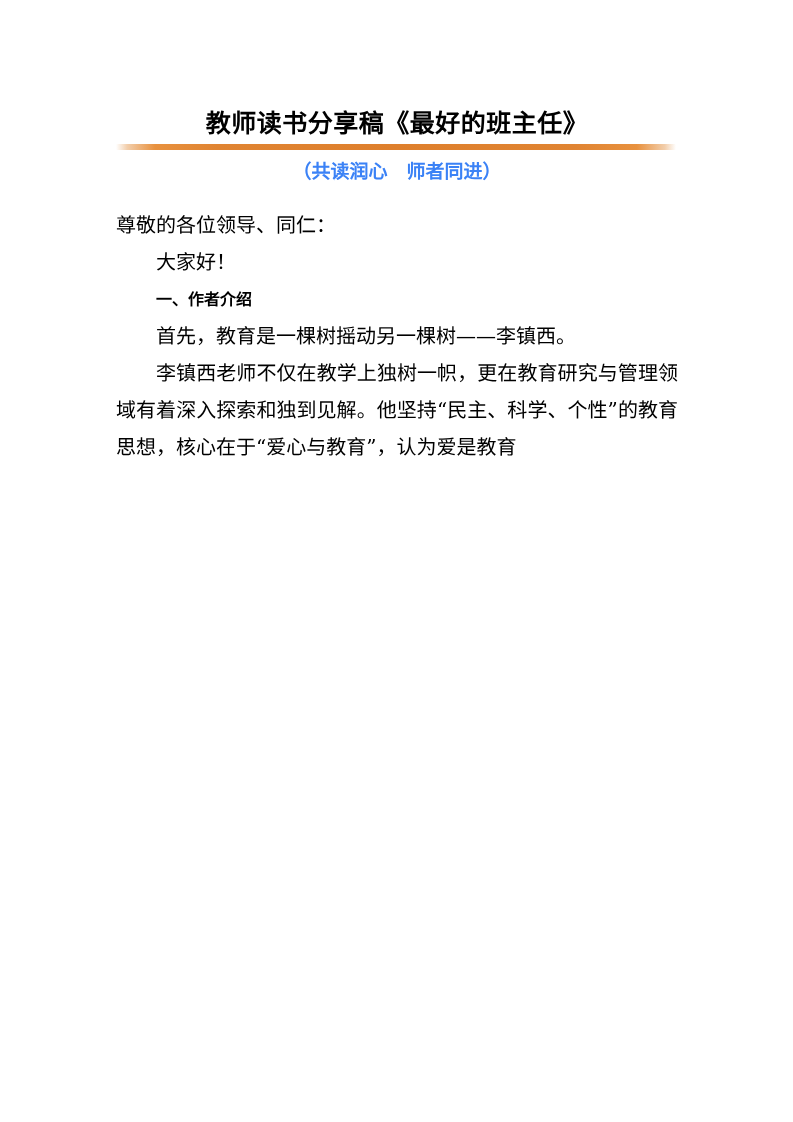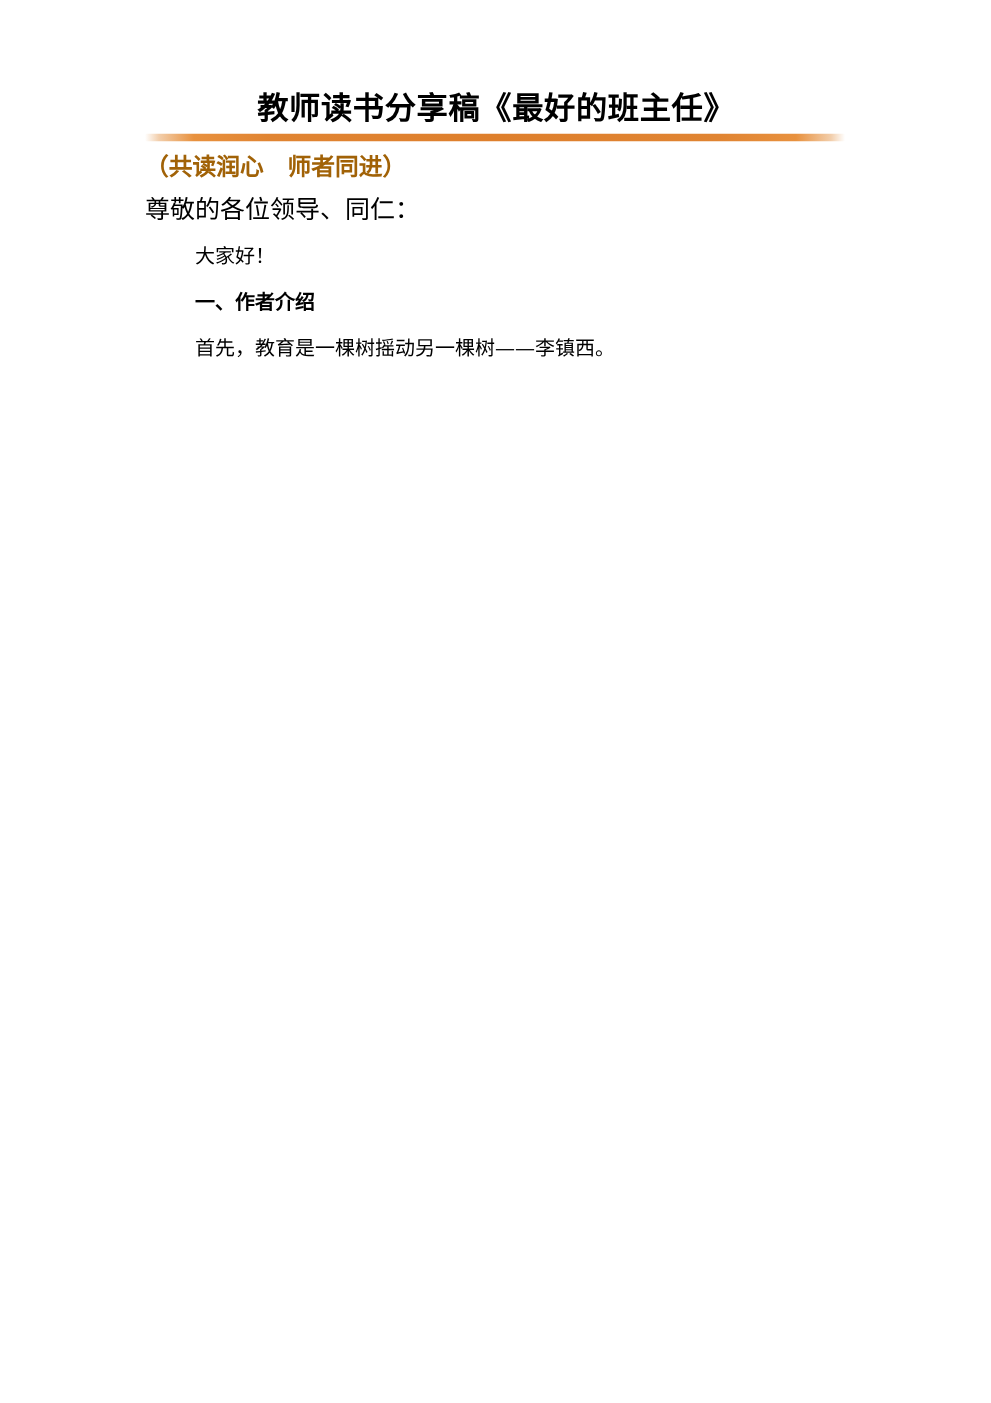--- a/index.html
+++ b/index.html
@@ -25,21 +25,21 @@
 
   .content {
     position: absolute;
     left: 116px;
     top: 0;
     width: 562px;
   }
 
   
   .title-block {
-    padding-top: 71px;
+    padding-top: 108px;
   }
   .doc-title {
     margin: 0;
     text-align: center;
     font-family: "DejaVu Serif", "Liberation Serif", serif;
     font-size: 25px;
     font-weight: 700;
     line-height: 32px;
     letter-spacing: 0.5px;
     color: #000000;
@@ -58,42 +58,42 @@
         #e08432 18%,
         #de7f2c 50%,
         #e08432 82%,
         #e8913e 93%,
         #f2ceab 98%,
         #ffffff 100%);
   }
 
   .doc-subtitle {
     margin: 6px 0 0 0;
-    text-align: left;
+    text-align: center;
     font-family: "DejaVu Serif", "Liberation Serif", serif;
     font-size: 19px;
     font-weight: 700;
     line-height: 30px;
-    color: #a16207;
+    color: #3b82f6;
     white-space: pre;
   }
 
   
   .body-block {
-    margin-top: 0;
+    margin-top: 21px;
     font-size: 20px;
     line-height: 37px;
     text-align: justify;
     text-justify: inter-ideograph;
   }
 
   p.para {
     margin: 0;
     text-indent: 40px;
-    font-size: 16px;
+    font-size: 20px;
     line-height: 37px;
     text-align: justify;
     text-justify: inter-ideograph;
     word-break: break-all;
   }
 
   p.salutation {
     margin: 0;
     text-indent: 0;
     font-size: 20px;
@@ -135,16 +135,17 @@
       <p class="salutation">尊敬的各位领导、同仁：</p>
 
       <p class="para">大家好！</p>
 
 
       <h2 class="section-heading">一、作者介绍</h2>
 
       <p class="para">首先，教育是一棵树摇动另一棵树——李镇西。</p>
 
 
+      <p class="para">李镇西老师不仅在教学上独树一帜，更在教育研究与管理领域有着深入探索和独到见解。他坚持“民主、科学、个性”的教育思想，核心在于“爱心与教育”，认为爱是教育</p>
 
     </div>
   </div>
 </div>
 
 </body></html>

